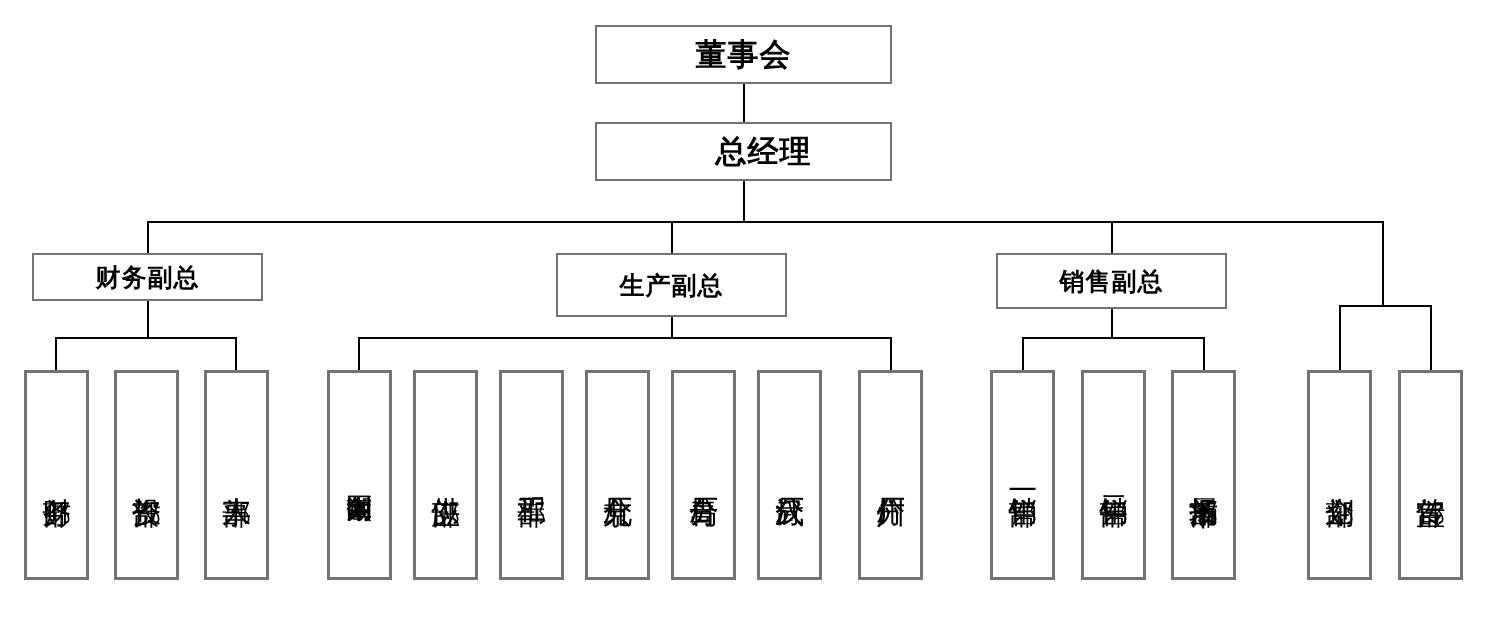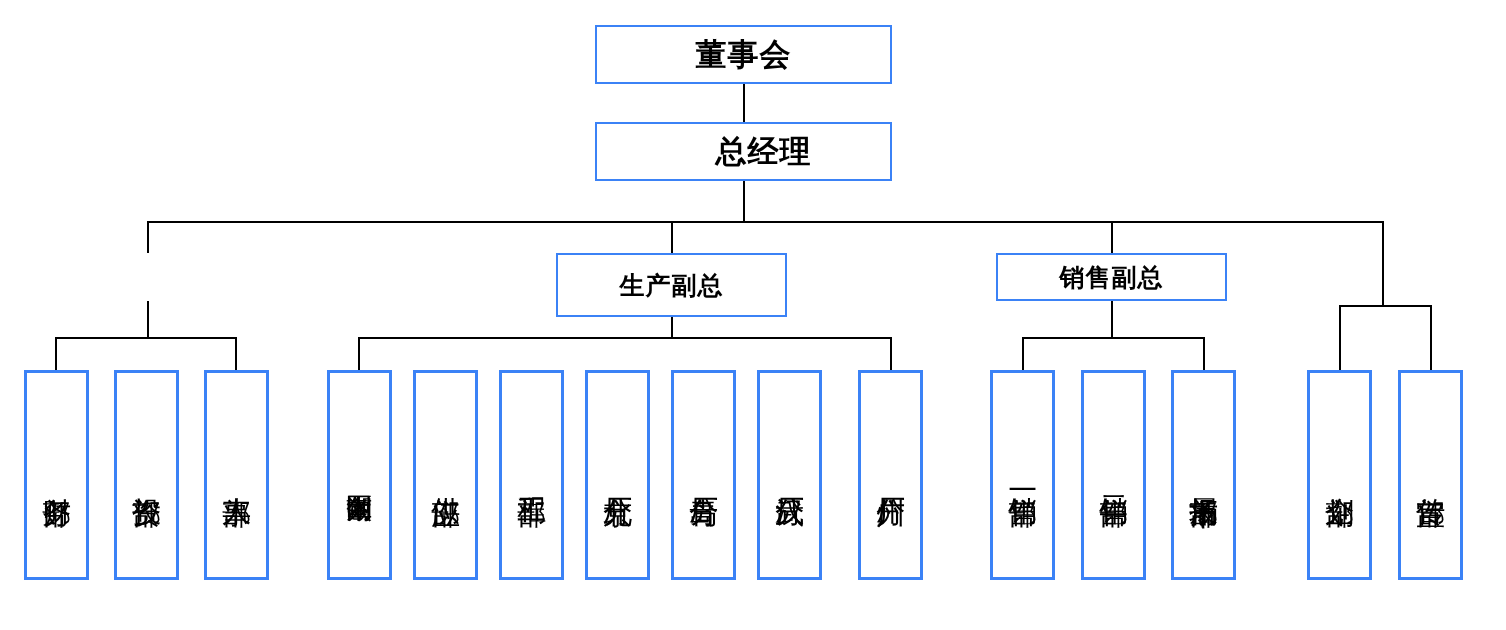--- a/index.html
+++ b/index.html
@@ -16,21 +16,21 @@
     position: relative;
     width: 1506px;
     height: 630px;
     background: #ffffff;
     overflow: hidden;
   }
   
   .box {
     position: absolute;
     box-sizing: border-box;
-    border: 2px solid #3b82f6;
+    border: 2px solid #737373;
     background: #ffffff;
     display: flex;
     align-items: center;
     justify-content: center;
     text-align: center;
   }
   .box.top {
     border-width: 2px;
     font-weight: bold;
     font-size: 31px;
@@ -103,24 +103,27 @@
   <div class="ln v" style="left:1430px; top:305px; height:66px;"></div>
 
   <div class="box top" style="left:595px; top:25px; width:297px; height:59px;">
     <span>董事会</span>
   </div>
 
   <div class="box top" style="left:595px; top:122px; width:297px; height:59px;padding-left:40px;">
     <span>总经理</span>
   </div>
 
+  <div class="box vp" style="left:32px; top:253px; width:231px; height:48px;">
+    <span>财务副总</span>
+  </div>
   <div class="box vp" style="left:556px; top:253px; width:231px; height:64px;">
     <span>生产副总</span>
   </div>
-  <div class="box vp" style="left:996px; top:253px; width:231px; height:48px;">
+  <div class="box vp" style="left:996px; top:253px; width:231px; height:56px;">
     <span>销售副总</span>
   </div>
 
   <div class="box leaf" style="left:24px; top:370px; width:65px; height:210px;">
     <span class="vtext">财务部</span>
   </div>
   <div class="box leaf" style="left:114px; top:370px; width:65px; height:210px;">
     <span class="vtext">投资部</span>
   </div>
   <div class="box leaf" style="left:204px; top:370px; width:65px; height:210px;">

